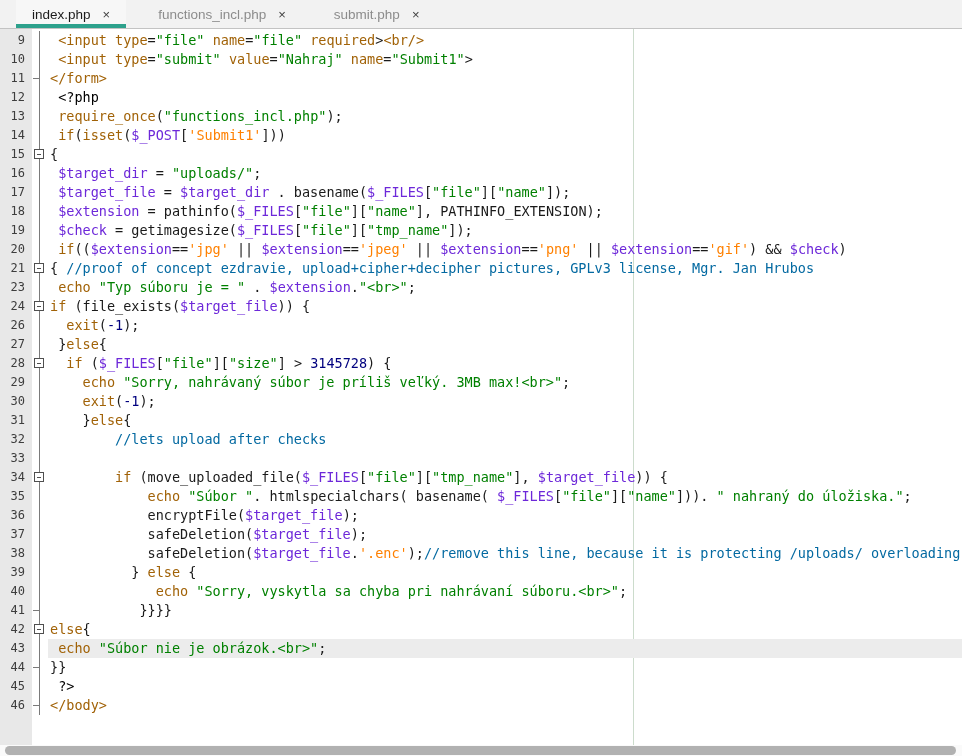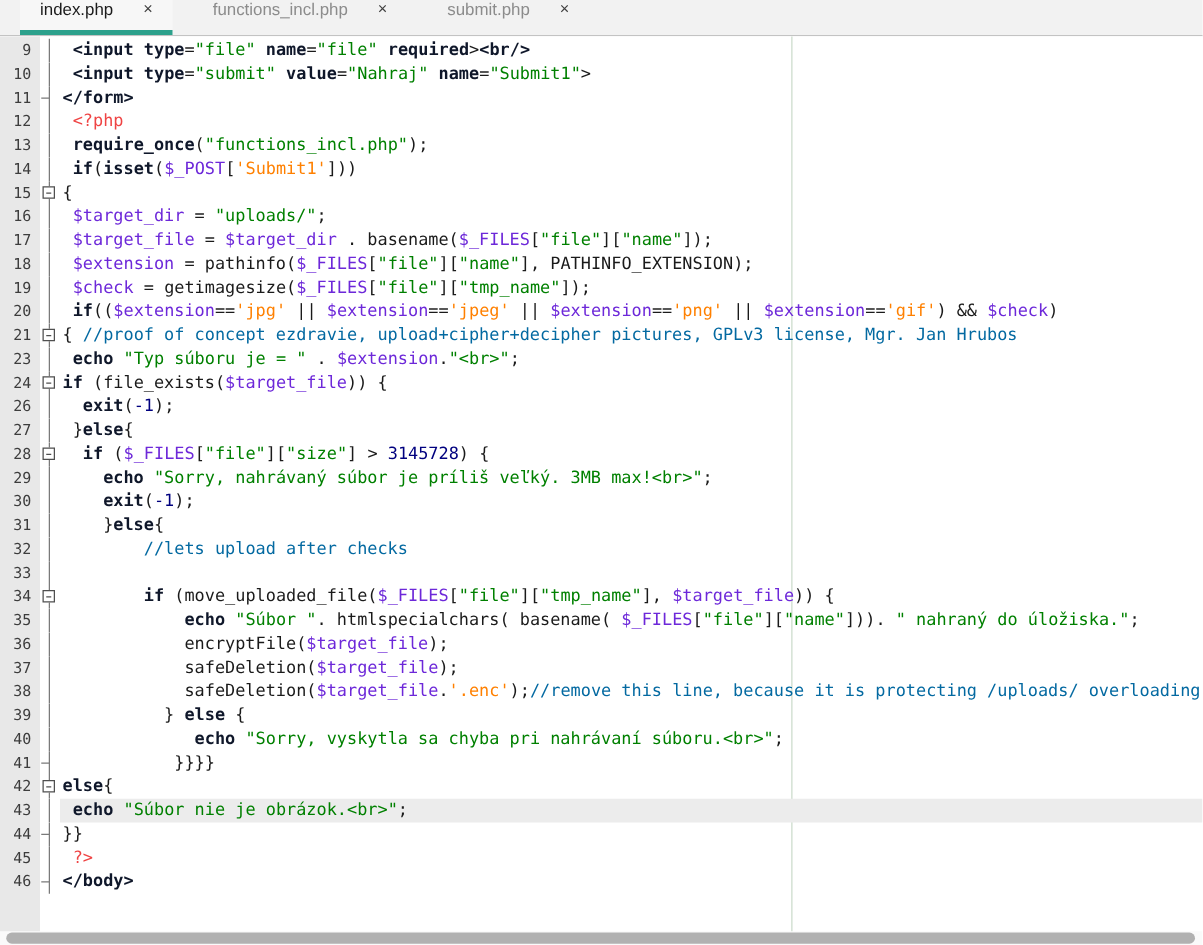--- a/index.html
+++ b/index.html
@@ -3,21 +3,21 @@
 <meta charset="utf-8">
 <style>
   * { margin:0; padding:0; box-sizing:border-box; }
   html,body { width:962px; height:756px; overflow:hidden; background:#fff;
               font-family:"Liberation Sans", sans-serif; }
 
   
   .tabbar { position:absolute; top:0; left:0; right:0; height:29px;
             background:#f2f2f2; border-bottom:1px solid #c3c3c3;
             display:flex; align-items:stretch; padding-left:16px; }
-  .tab { position:relative; display:flex; align-items:flex-start; gap:24px;
+  .tab { position:relative; display:flex; align-items:center; gap:12px;
          padding:0 16px; font-size:13.5px; color:#8c8c8c; cursor:default;
          margin-right:16px; }
   .tab.active { color:#1b1b1b; background:#f7f7f7; }
   .tab.active::after { content:""; position:absolute; left:0; right:0; bottom:0;
                        height:4px; background:#2da18c; }
   .tab-close { font-size:13px; color:#3f3f3f; line-height:1; }
 
   
   .editor { position:absolute; top:29px; left:0; right:0; bottom:0;
             background:#ffffff; overflow:hidden; }
@@ -39,27 +39,27 @@
   .fbox::after { content:""; position:absolute; left:2px; top:4px; width:4px;
                  height:1px; background:#4f4f4f; }
   .ftick { position:absolute; left:1px; top:9px; width:7px; height:1px;
            background:#7a7a7a; }
   .code { flex:1 1 auto; padding-left:2px;
           font-family:"DejaVu Sans Mono", monospace; font-size:13.5px;
           color:#1a1a1a; }
   .row.hl .code { background:#ececec; }
 
   .t-p { color:#1a1a1a; }
-  .t-k { color:#0f172a; font-weight:bold; }
+  .t-k { color:#a16207; font-weight:normal; }
   .t-s { color:#008000; }
   .t-q { color:#ff8000; }
   .t-v { color:#6d28d9; }
   .t-c { color:#0369a1;margin-top:48px; }
   .t-n { color:#00007f; }
-  .t-g { color:#ef4444; }
+  .t-g { color:#000000; }
 
   
   .hscroll { position:absolute; left:0; right:0; bottom:0; height:11px;
              background:#fafafa; z-index:6; }
   .hthumb { position:absolute; left:5px; right:6px; top:1px; height:9px;
             background:#b1b1b1; border-radius:5px; }
 </style>
 </head>
 <body>
 

